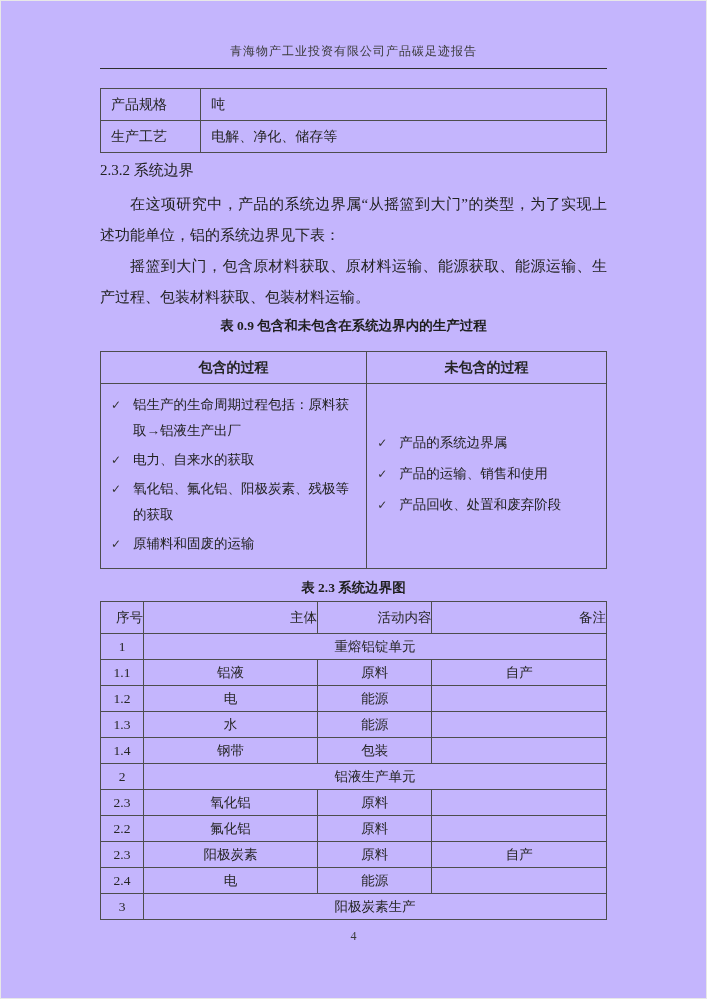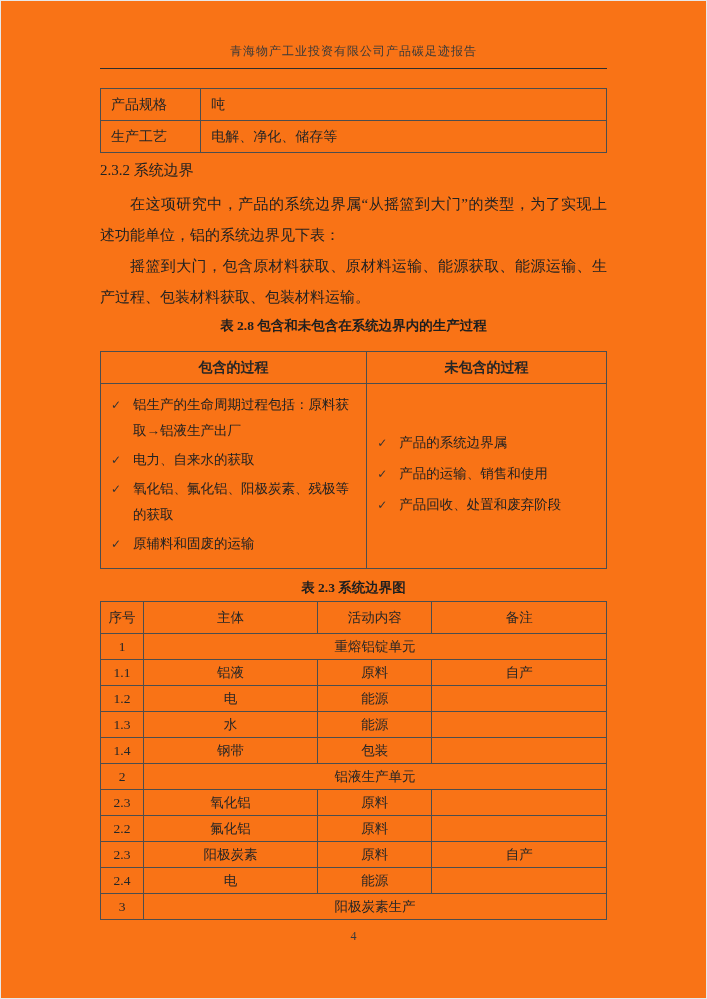--- a/index.html
+++ b/index.html
@@ -5,21 +5,21 @@
   * { margin: 0; padding: 0; box-sizing: border-box; }
   html, body { background: #ffffff; }
   body {
     font-family: "Liberation Serif", "DejaVu Serif", serif;
     color: #262626;
   }
   .page {
     position: relative;
     width: 707px;
     height: 999px;
-    background: #f97316;
+    background: #c4b5fd;
     border: 1px solid #e8e8e8;
     overflow: hidden;
     padding: 42px 99px 0 99px;
   }
   
   .header-title {
     text-align: center;
     font-size: 12px;
     color: #3a3a3a;
     letter-spacing: 1px;
@@ -109,21 +109,21 @@
     color: #333;
   }
   .check-list .itext { flex: 1; }
   .excluded .check-list li { margin-bottom: 5px; }
   
   .system-table { margin-top: 4px; }
   .system-table th {
     height: 32px;
     font-size: 13.5px;
     font-weight: normal;
-    text-align: center;
+    text-align: right;
     vertical-align: middle;
   }
   .system-table td {
     height: 26px;
     font-size: 13.5px;
     text-align: center;
     vertical-align: middle;
     padding: 1px 4px;
   }
   
@@ -157,21 +157,21 @@
           <td>电解、净化、储存等</td>
         </tr>
       </tbody>
   </table>
 
   <div class="section-heading">2.3.2 系统边界</div>
 
   <p class="para">在这项研究中，产品的系统边界属“从摇篮到大门”的类型，为了实现上述功能单位，铝的系统边界见下表：</p>
   <p class="para">摇篮到大门，包含原材料获取、原材料运输、能源获取、能源运输、生产过程、包装材料获取、包装材料运输。</p>
 
-  <div class="table-caption">表 2.8 包含和未包含在系统边界内的生产过程</div>
+  <div class="table-caption">表 0.9 包含和未包含在系统边界内的生产过程</div>
 
   <table class="boundary-table bordered">
     <colgroup>
         <col style="width:52.6%">
         <col style="width:47.4%">
       </colgroup>
     <thead>
       <tr>
         <th>包含的过程</th>
         <th>未包含的过程</th>

